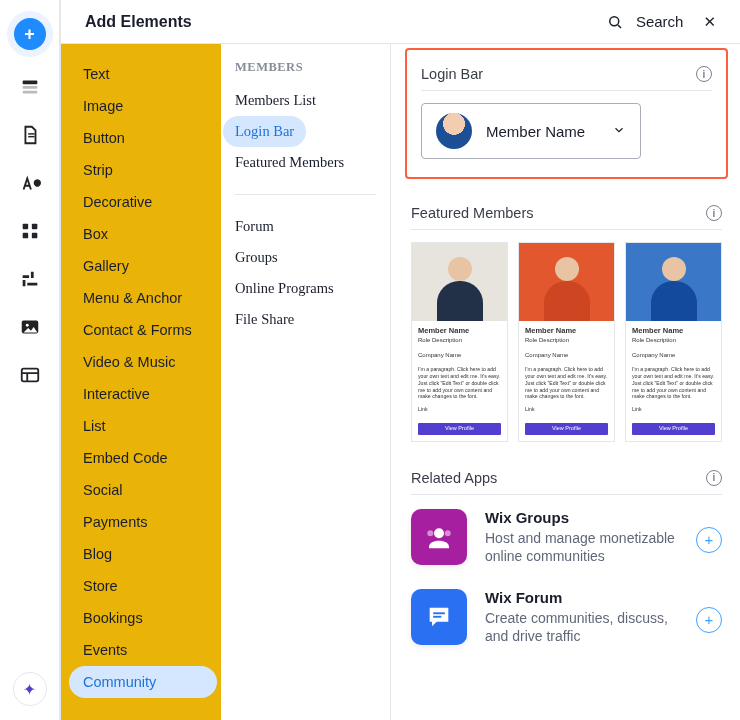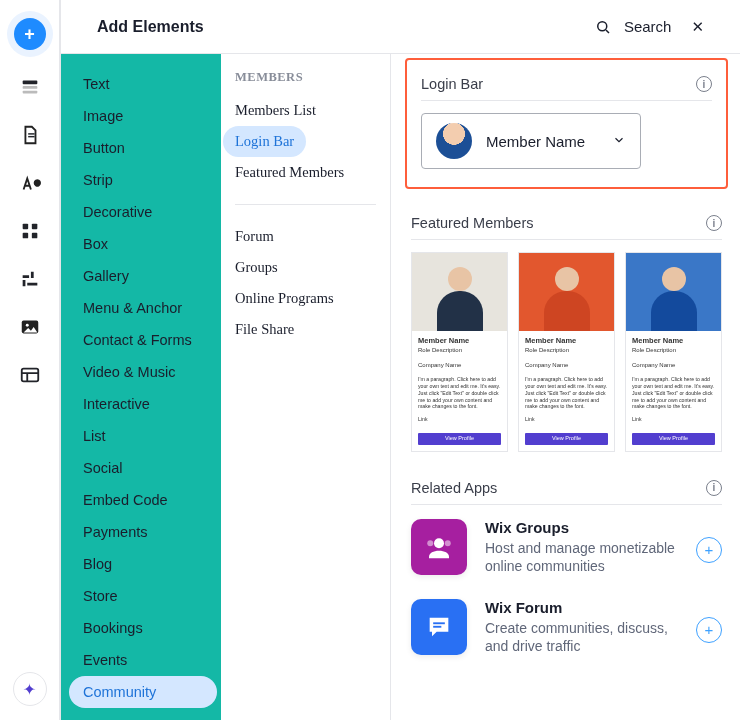--- a/index.html
+++ b/index.html
@@ -44,35 +44,35 @@
       margin-bottom:14px; color:#523ecf; font-size:16px;
     }
 
     
     .panel {
       width:680px; height:100%;
       display:flex; flex-direction:column;
       border-left:1px solid var(--border);
     }
     .panel-head {
-      height:54px; padding:0 36px;
+      height:44px; padding:0 24px;
       display:flex; align-items:center; justify-content:space-between;
       border-bottom:1px solid var(--border);
     }
     .panel-title { font-size:16px; font-weight:700; }
     .head-right { display:flex; align-items:center; gap:20px; }
     .head-search, .head-close { display:flex; align-items:center; gap:12px; font-size:15px; }
     .ico-close { font-size:15px; }
 
     .panel-body { flex:1; display:flex; overflow:hidden; }
 
     
     .col-cats {
       width:160px; height:100%;
-      background:#14b8a6;
+      background:#eab308;
       padding:14px 4px 14px 8px;
       overflow-y:auto;
     }
     .cat-item {
       padding:6px 14px; font-size:14.5px; line-height:20px;
       color:#1a1e2c; border-radius:18px; white-space:nowrap;
     }
     .cat-item.sel { background:var(--wix-blue-light); color:#1e73d8; font-weight:500; }
 
     
@@ -277,22 +277,22 @@
         <div class="cat-item">Button</div>
         <div class="cat-item">Strip</div>
         <div class="cat-item">Decorative</div>
         <div class="cat-item">Box</div>
         <div class="cat-item">Gallery</div>
         <div class="cat-item">Menu &amp; Anchor</div>
         <div class="cat-item">Contact &amp; Forms</div>
         <div class="cat-item">Video &amp; Music</div>
         <div class="cat-item">Interactive</div>
         <div class="cat-item">List</div>
+        <div class="cat-item">Embed Code</div>
         <div class="cat-item">Social</div>
-        <div class="cat-item">Embed Code</div>
         <div class="cat-item">Payments</div>
         <div class="cat-item">Blog</div>
         <div class="cat-item">Store</div>
         <div class="cat-item">Bookings</div>
         <div class="cat-item">Events</div>
         <div class="cat-item sel">Community</div>
       </nav>
 
     <nav class="col-subs">
       <div class="subs-head">MEMBERS</div>

